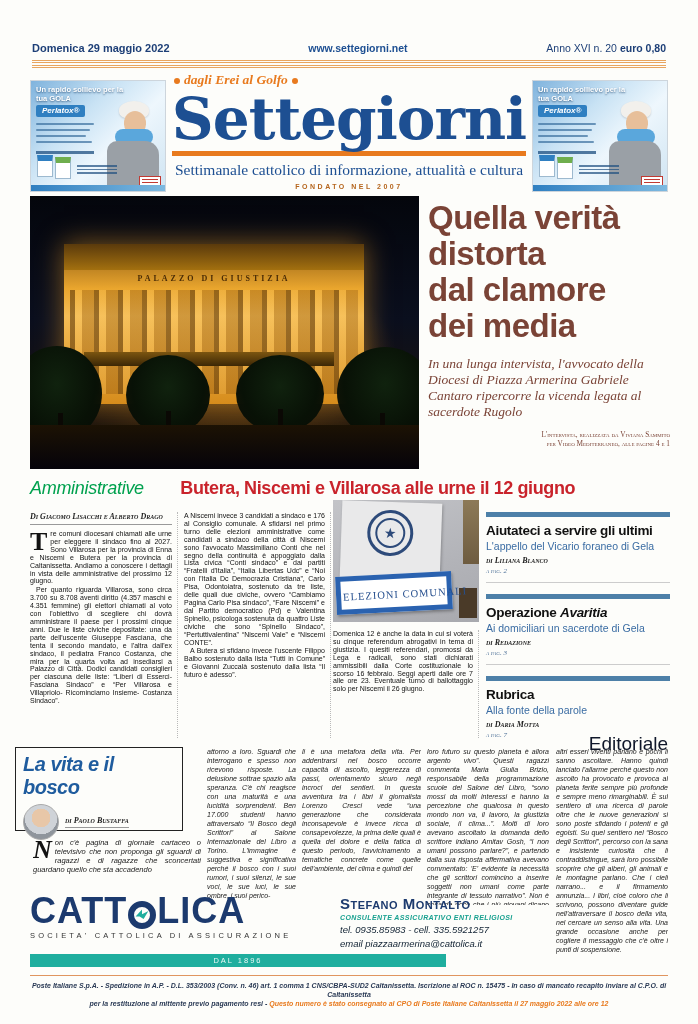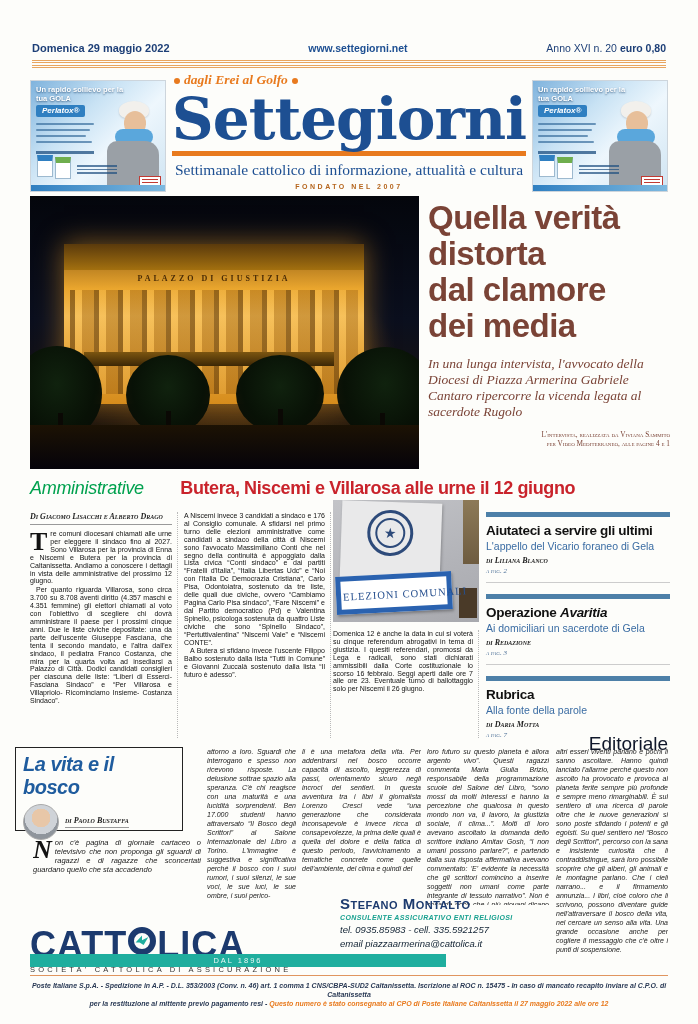--- a/index.html
+++ b/index.html
@@ -111,21 +111,21 @@
   .edit-col { position:absolute; font-size:7px; line-height:9px; font-style:italic; text-align:justify; color:#1a1a1a; overflow:hidden; }
   .ecol1 { left:33px; top:838px; width:168px; height:64px; font-size:7.5px; }
   .ecol2 { left:207px; top:747px; width:89px; height:158px; }
   .ecol3 { left:302px; top:747px; width:119px; height:158px; }
   .ecol4 { left:427px; top:747px; width:122px; height:158px; }
   .ecol5 { left:556px; top:747px; width:112px; height:216px; }
 
   
   .cattolica { position:absolute; left:30px; top:893px; width:520px; height:74px; }
   .cat-left { position:absolute; left:0; top:0; width:300px; }
-  .cat-logo { font-size:36px; font-weight:800; color:#1c3a6e; letter-spacing:1px; line-height:36px; display:flex; align-items:flex-start;margin-top:34px; }
+  .cat-logo { font-size:36px; font-weight:800; color:#1c3a6e; letter-spacing:1px; line-height:36px; display:flex; align-items:flex-end; }
   .cat-o { display:inline-flex; width:28px; height:28px; border:6px solid #1c3a6e; border-radius:50%; align-items:center; justify-content:center; margin:0 1px; }
   .cat-o svg { width:16px; height:16px; }
   .cat-tag { font-size:7.5px; letter-spacing:3.2px; color:#333; margin-top:2px; white-space:nowrap; }
   .cat-bar { position:absolute; left:0; bottom:0; width:416px; height:13px; background:#1fae9e; text-align:center; color:#eaf8f5; font-size:7.5px; letter-spacing:2px; line-height:13px; }
   .cat-right { position:absolute; left:310px; top:2px; width:210px; }
   .cat-name { font-variant:small-caps; font-size:15px; font-weight:bold; color:#1c3a6e; letter-spacing:0.5px; }
   .cat-role { font-size:7px; font-style:italic; color:#17a08f; text-transform:uppercase; letter-spacing:0.4px; margin-top:2px; font-weight:bold; }
   .cat-tel, .cat-mail { font-size:9.5px; color:#123; margin-top:3px; font-style:italic; }
 
   

